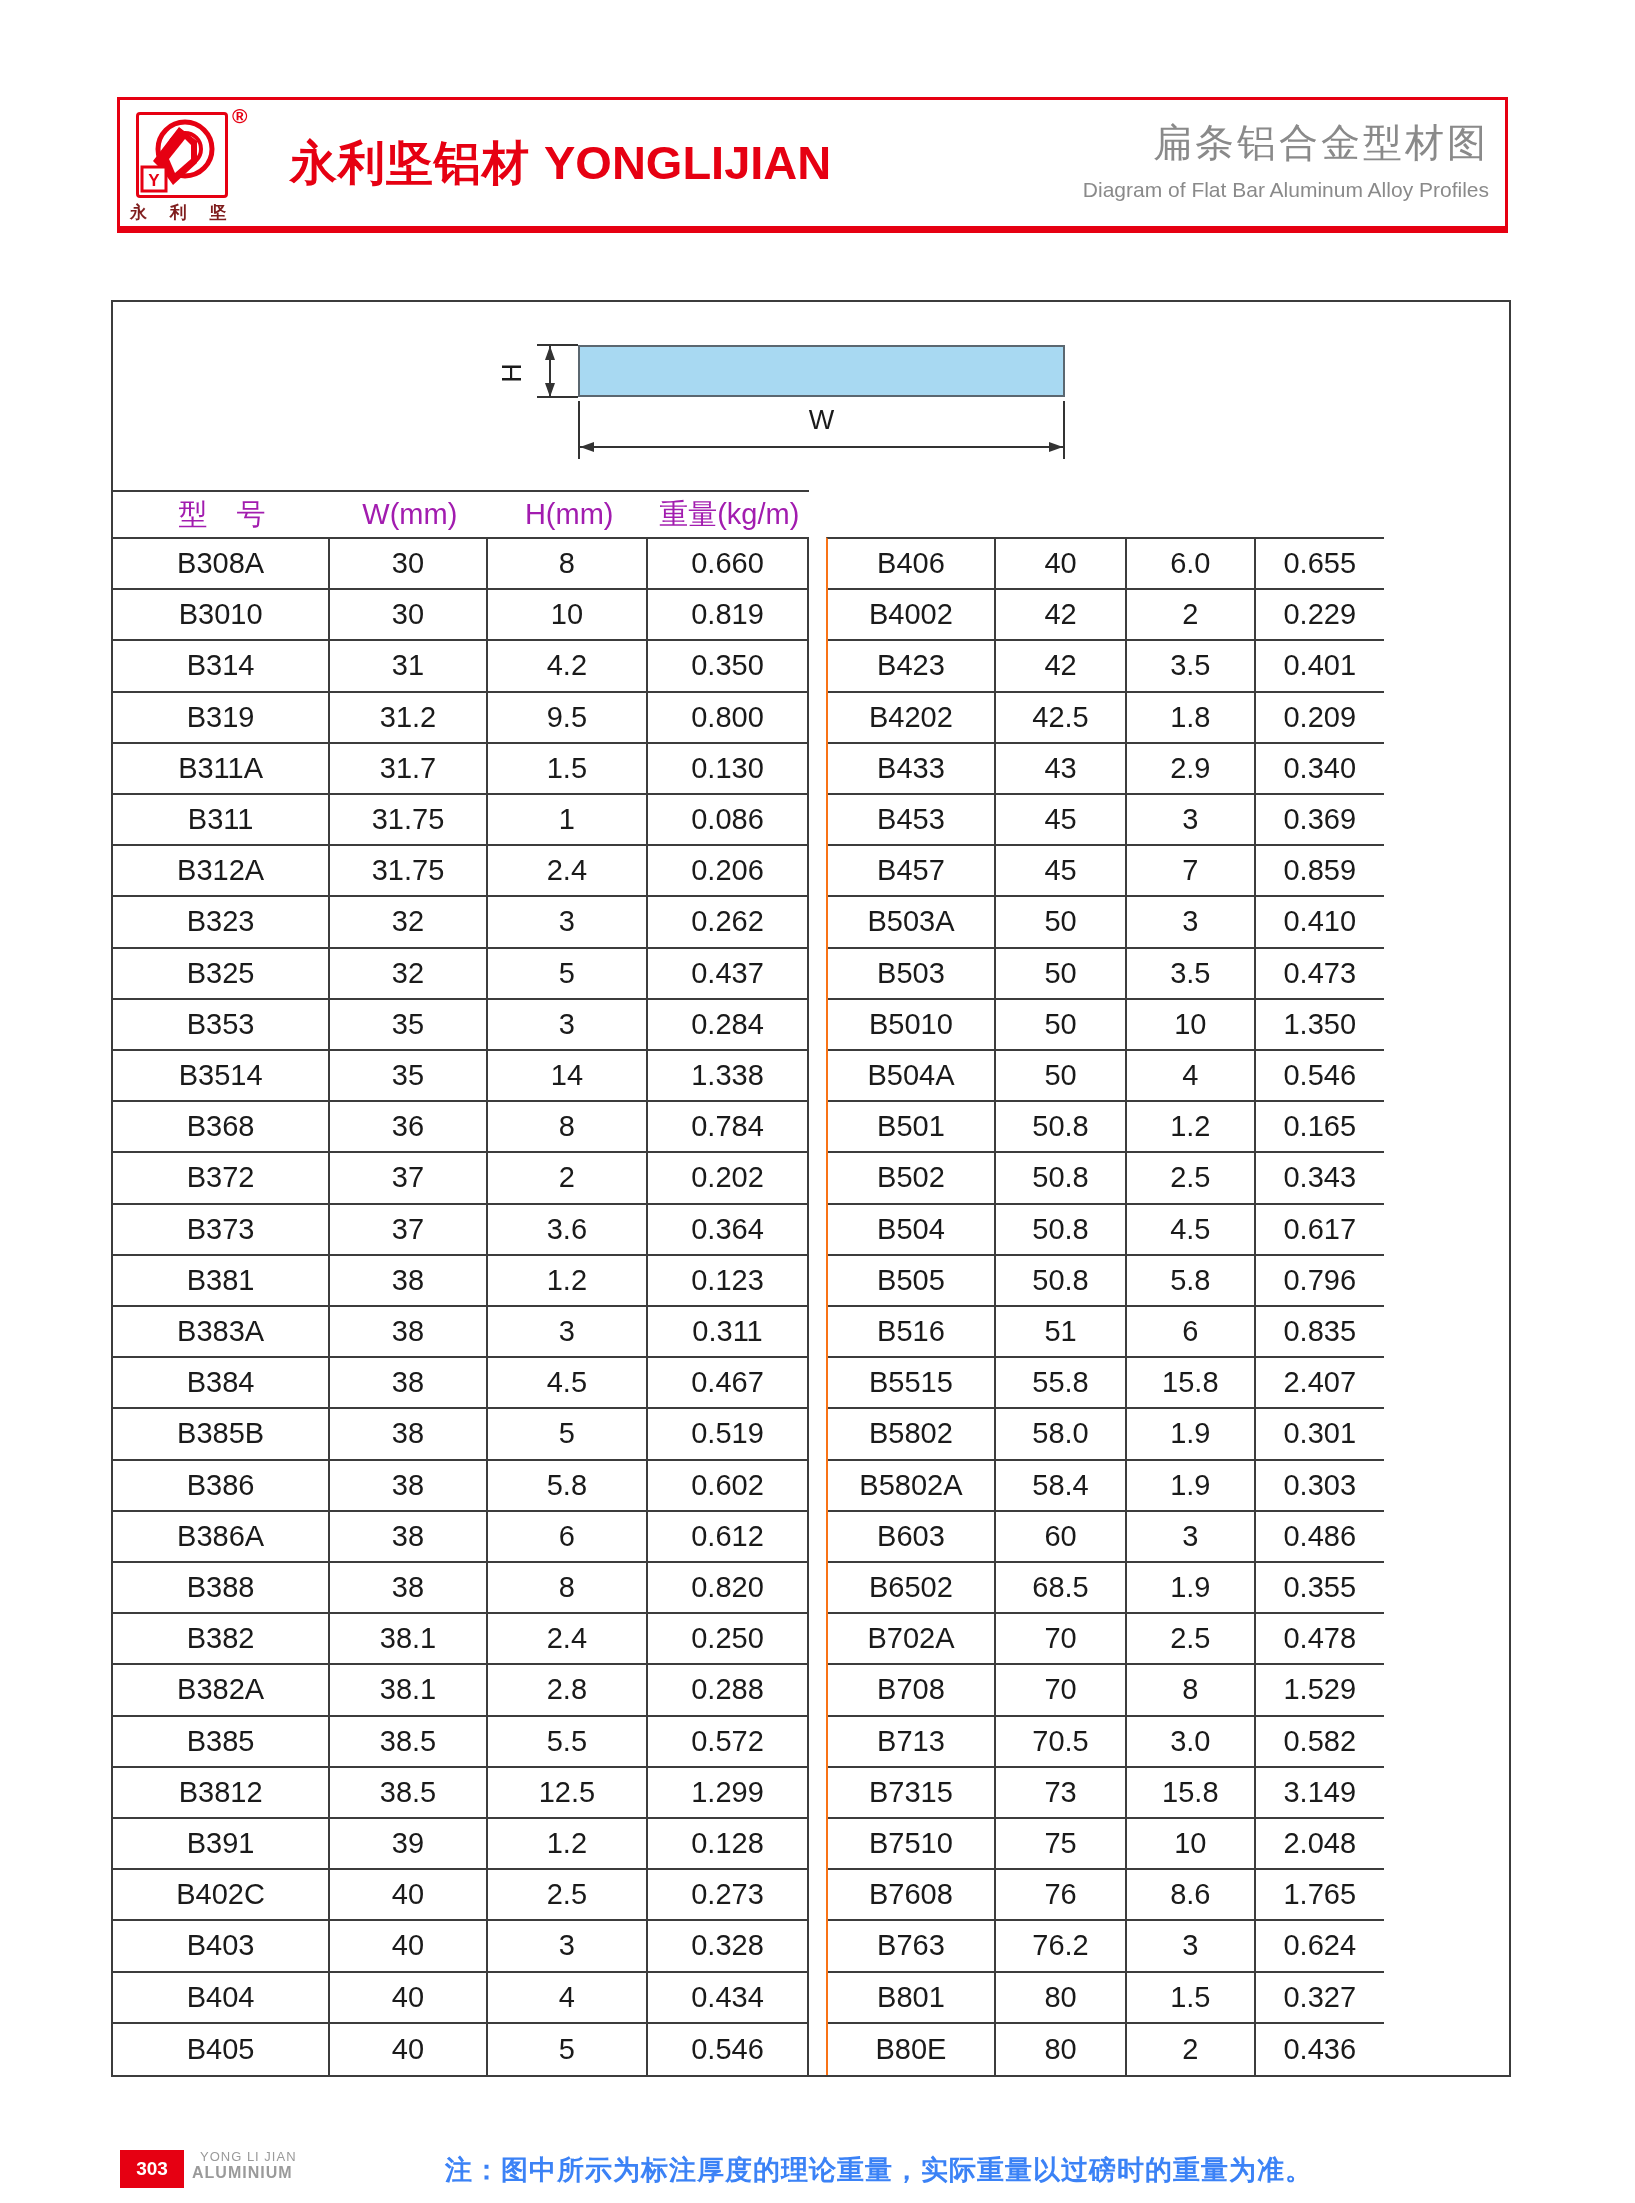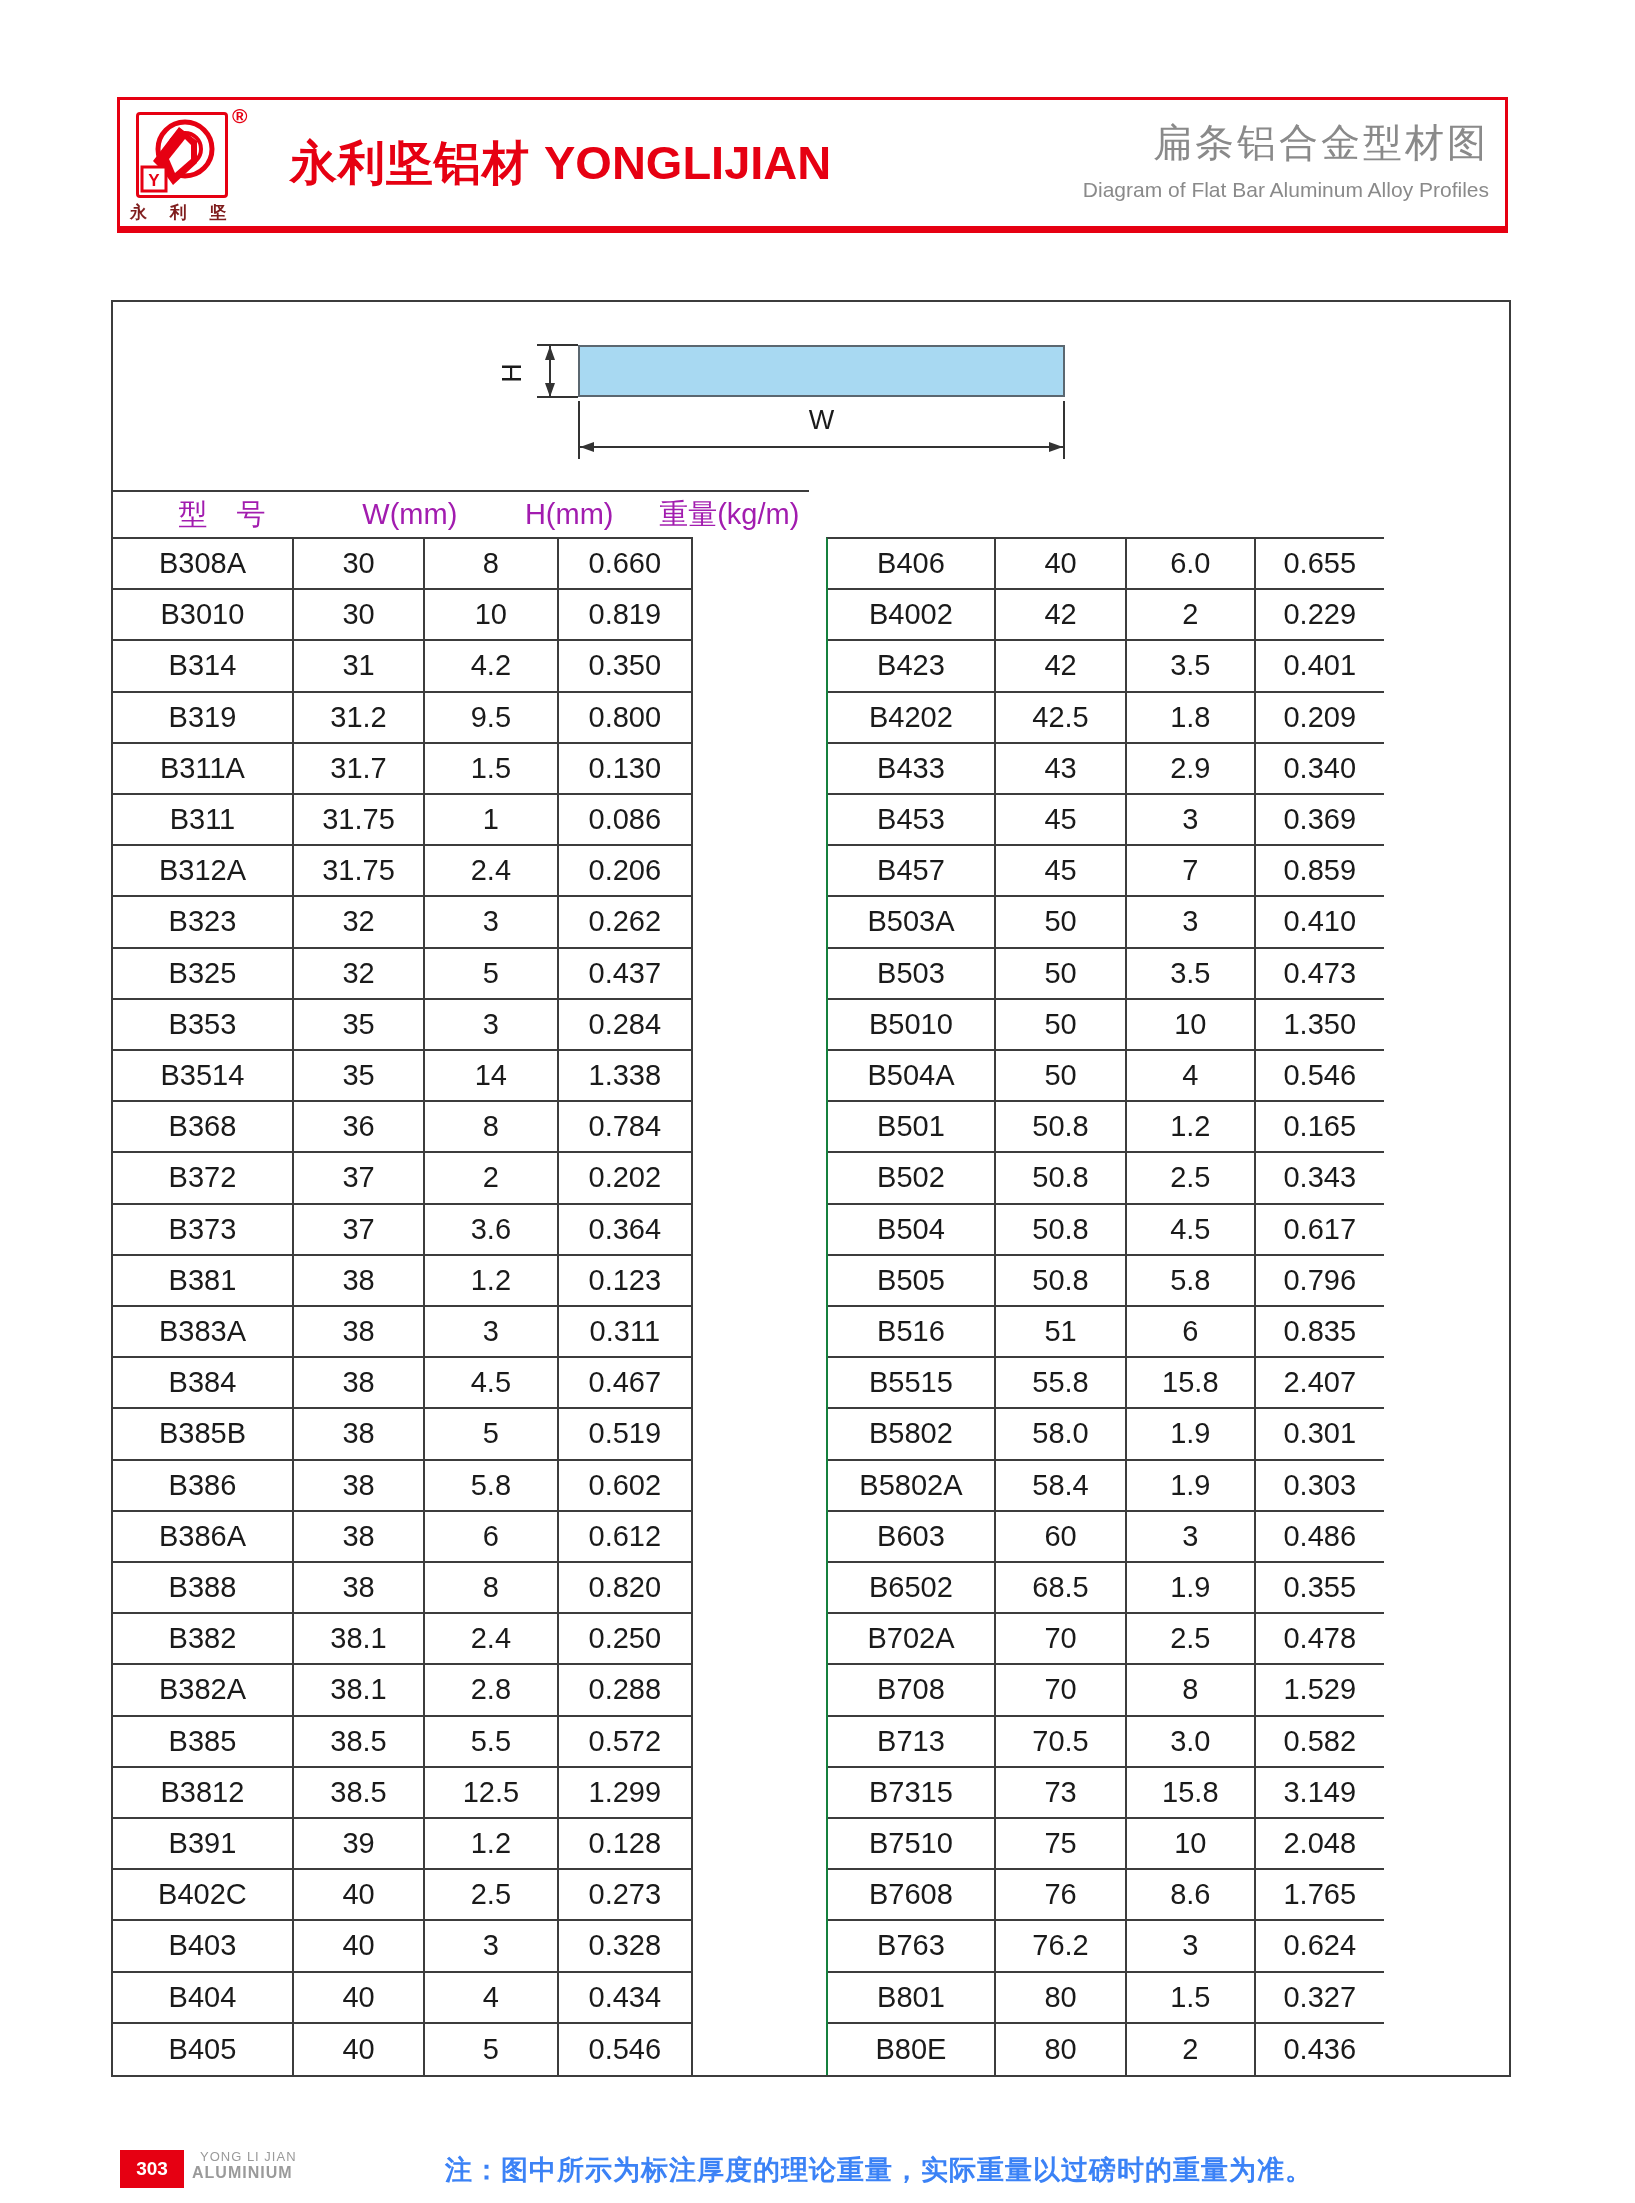--- a/index.html
+++ b/index.html
@@ -42,22 +42,22 @@
   #w-label { left:465px; top:103px; width:487px; text-align:center; font-size:27px; color:#1a1a1a; }
 
   
   #thead { left:0; top:188px; width:696px; height:47px; border-top:2px solid #3c3c3c;
     display:grid; grid-template-columns:31.3% 22.7% 23.1% 22.9%; }
   #thead .hcell { display:flex; align-items:center; justify-content:center;
     font-size:29px; color:#a21caf; }
 
   
   .dtable { top:235px; height:1538px; display:grid; grid-auto-rows:1fr; border-top:2px solid #3c3c3c; }
-  #left-table { left:0; width:580px; border-right:2px solid #3c3c3c; }
-  #right-table { left:713px; width:558px; border-left:2px solid #15803d; }
+  #left-table { left:0; width:696px; border-right:2px solid #3c3c3c; }
+  #right-table { left:713px; width:558px; border-left:2px solid #f97316; }
   .trow { display:grid; border-bottom:2px solid #3c3c3c; }
   .trow:last-child { border-bottom:none; }
   #left-table .trow { grid-template-columns:31.3% 22.7% 23.1% 22.9%; }
   #right-table .trow { grid-template-columns:30.2% 23.6% 23.1% 23.1%; }
   .tcell { display:flex; align-items:center; justify-content:center;
     font-size:29px; color:#1a1a1a; }
   .tcell:not(:last-child) { border-right:2px solid #3c3c3c; }
 
   
   #page-badge { position:absolute; left:120px; top:2150px; width:64px; height:38px;

